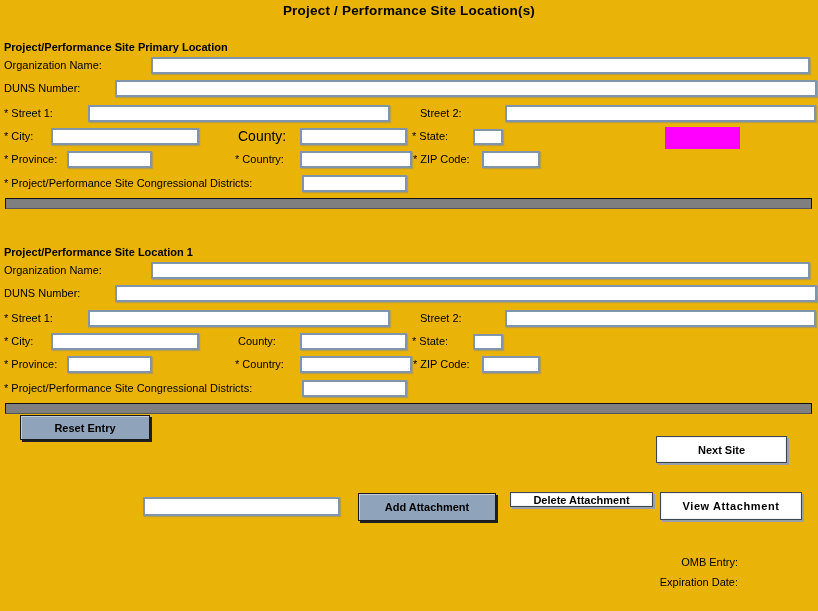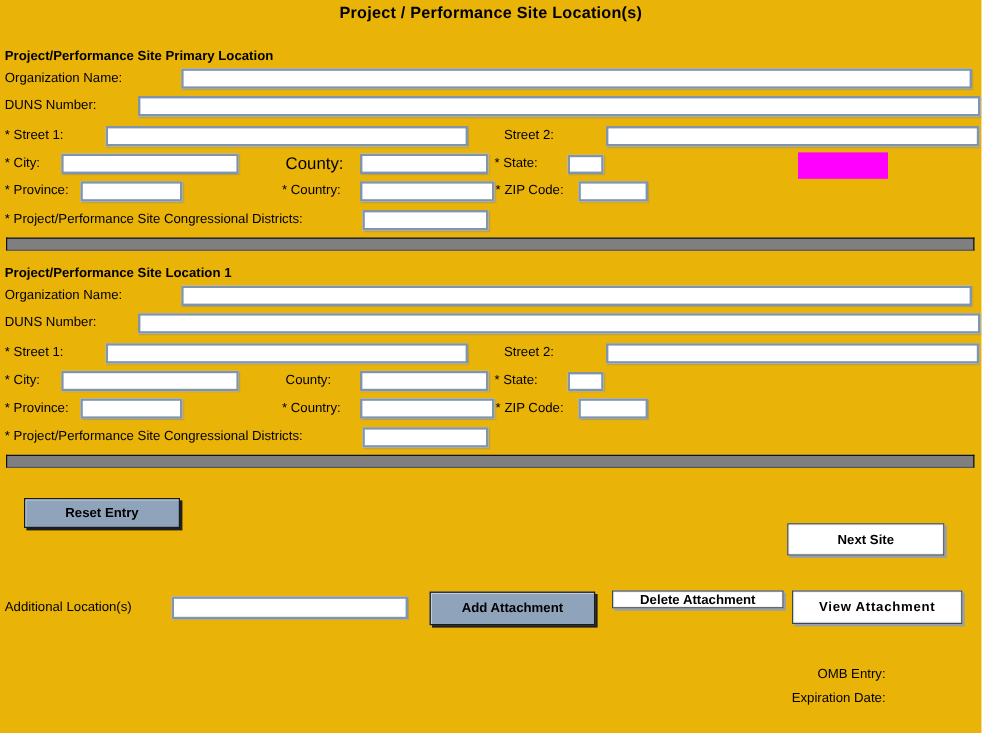--- a/index.html
+++ b/index.html
@@ -19,21 +19,21 @@
     top: 3px; left: 0;
     width: 818px;
     text-align: center;
     font-size: 13.5px;
     font-weight: bold;
     letter-spacing: 0.2px;
   }
 
   .section { position: absolute; left: 0; width: 818px; height: 172px; }
   .section-1 { top: 41px; }
-  .section-2 { top: 222px; }
+  .section-2 { top: 246px; }
 
   .section-header {
     position: absolute; left: 4px; top: 0;
     font-size: 11px; font-weight: bold;
   }
 
   .lbl {
     position: absolute;
     font-size: 11px;
     line-height: 17px;
@@ -211,21 +211,20 @@
 
     <span class="lbl dist-lbl">* Project/Performance Site Congressional Districts:</span>
     <input type="text" class="fld dist-fld" style="">
 
     <div class="divider-bar"></div>
   </div>
 
   <button class="btn btn-accent btn-reset">Reset Entry</button>
   <button class="btn btn-plain btn-next">Next Site</button>
 
-  <span class="addl-lbl">Additional Location(s)</span>
   <input type="text" class="fld addl-fld" style="">
 
   <button class="btn btn-accent btn-add">Add Attachment</button>
   <button class="btn btn-plain btn-delete">Delete Attachment</button>
   <button class="btn btn-plain btn-view">View Attachment</button>
 
   <div class="footer-text omb">OMB Entry:</div>
   <div class="footer-text exp">Expiration Date:</div>
 
 </div>

